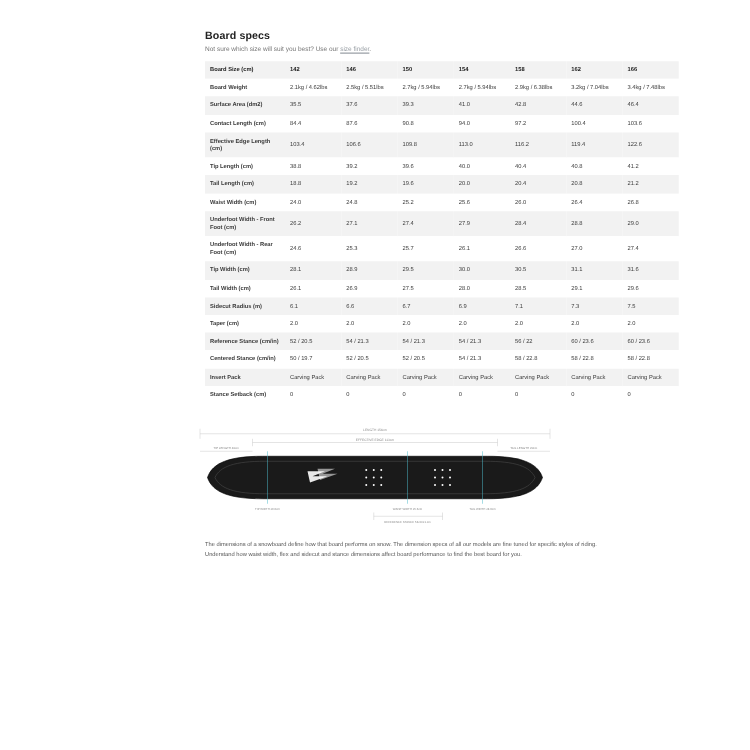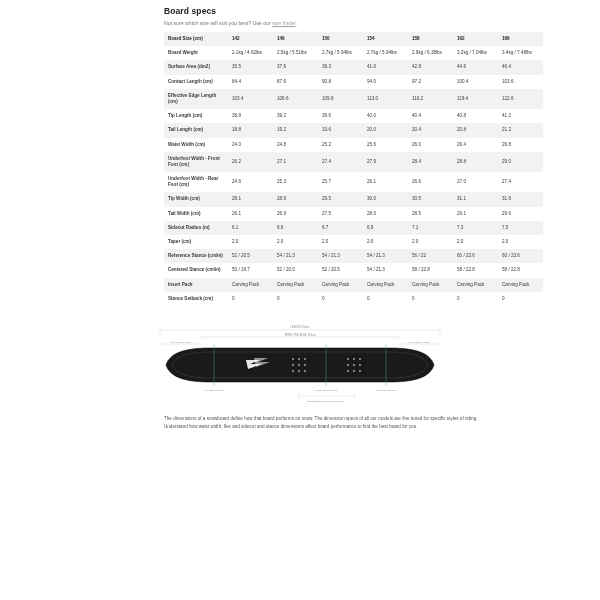--- a/index.html
+++ b/index.html
@@ -12,21 +12,21 @@
     height: 600px;
     font-family: "Liberation Sans", sans-serif;
     color: #333333;
     overflow: hidden;
   }
   .page {
     position: relative;
     width: 600px;
     height: 464px;
     box-sizing: border-box;
-    padding: 4px 36px 0 36px;
+    padding: 21px 36px 0 36px;
   }
   .section-title {
     font-size: 8.5px;
     font-weight: bold;
     color: #222222;
     margin: 2px 0 4px 128px;
     letter-spacing: 0.1px;
   }
   .subtitle {
     font-size: 5.2px;

